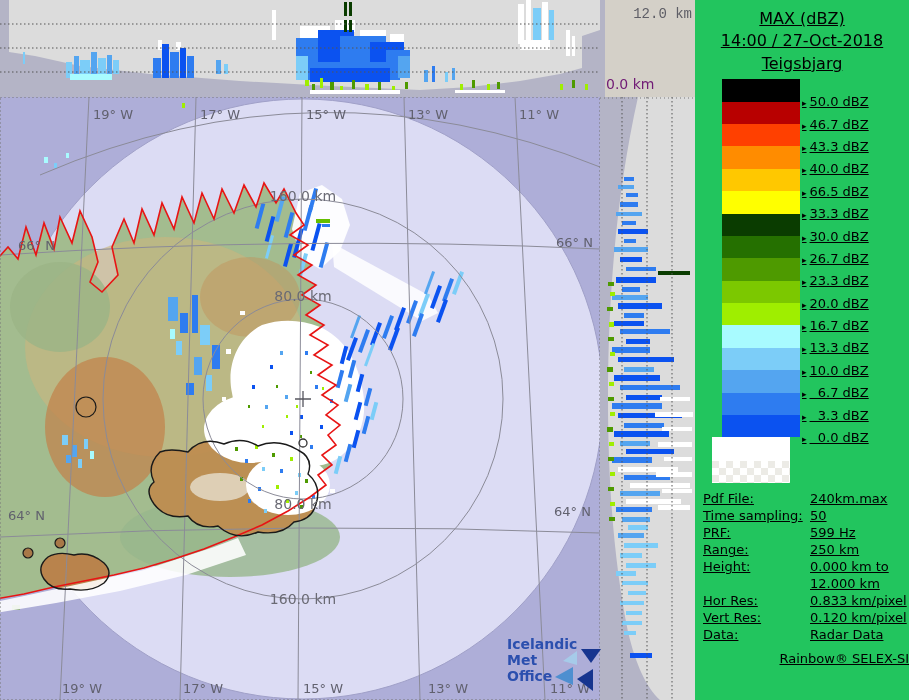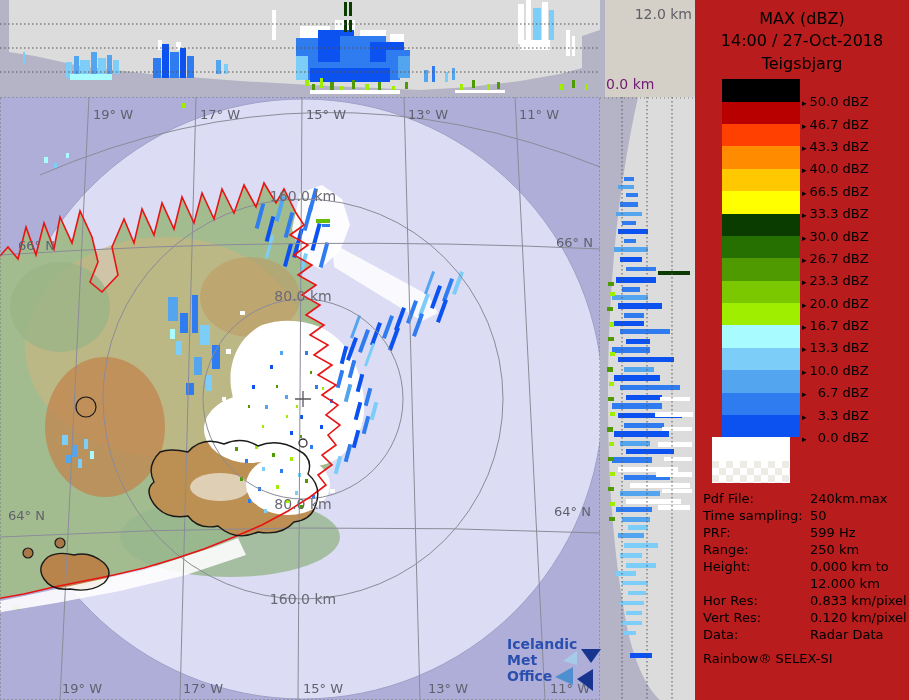--- a/index.html
+++ b/index.html
@@ -3,43 +3,43 @@
 <meta charset="utf-8">
 <style>
   html,body{margin:0;padding:0;background:#777;}
   .screen{position:relative;width:909px;height:700px;overflow:hidden;
     background:#EAE6DE;font-family:"DejaVu Sans","Liberation Sans",sans-serif;
     -webkit-font-smoothing:antialiased;}
   .panel{position:absolute;}
   #top-panel{left:0;top:0;width:600px;height:97px;background:#DCDCDC;}
   #corner{left:600px;top:0;width:95px;height:97px;background:#D4D0C8;}
   #corner .strip{position:absolute;left:0;top:0;width:5px;height:97px;background:#B4B4C6;}
-  .hmax{position:absolute;right:3px;top:6px;font-size:14px;color:#5E5E66;}
+  .hmax{position:absolute;right:3px;top:6px;font-size:14px;color:#5E5E66;font-family:Liberation Mono, monospace;}
   .hmin{position:absolute;left:6px;top:76px;font-size:14px;color:#701a75;}
   #map-panel{left:0;top:97px;width:600px;height:603px;background:#AEAED8;}
   #right-panel{left:600px;top:97px;width:95px;height:603px;background:#DCDCDC;}
-  #legend{left:695px;top:0;width:214px;height:700px;background:#b91c1c;color:#000;}
+  #legend{left:695px;top:0;width:214px;height:700px;background:#22c55e;color:#000;text-decoration:underline;}
   svg{display:block;}
   .maplabel{position:absolute;font-size:13px;color:#61616E;white-space:nowrap;}
   .ringlabel{position:absolute;left:303px;transform:translateX(-50%);
     font-size:14px;color:#6A6A74;white-space:nowrap;}
   .legend-title{text-align:center;font-size:16px;line-height:1.4;margin-top:8px;}
   #scale{margin:4px 0 0 27px;}
   .scale-row{display:flex;height:22.4px;}
   .scale-row .sw{width:78px;height:100%;}
   .scale-row .lab{font-size:13px;line-height:13px;margin-left:2px;white-space:pre;
     transform:translateY(16px);}
   .arrow{font-size:9px;margin-right:3px;}
   #white-block{width:78px;height:24px;background:#fff;margin-left:17px;}
   #checker-block{width:78px;height:22px;margin-left:17px;
     background:repeating-conic-gradient(#ffffff 0% 25%, #ECEBE6 0% 50%) 0 0/14px 14px;}
   #meta{display:grid;grid-template-columns:107px auto;margin:7px 0 0 8px;
     font-size:13px;line-height:17px;}
   .mval{white-space:pre-line;}
-  #legend-footer{margin:8px 0 0 8px;font-size:13px;}
+  #legend-footer{margin:8px 0 0 8px;font-size:13px;text-align:right;}
   .logo{position:absolute;left:507px;top:539px;color:#2B4FAE;font-weight:bold;
     font-size:14px;line-height:16px;}
   .logo-pin{position:absolute;left:543px;top:544px;}
 </style>
 </head>
 <body>
 
 <div class="screen">
 
   <div class="panel" id="top-panel">

